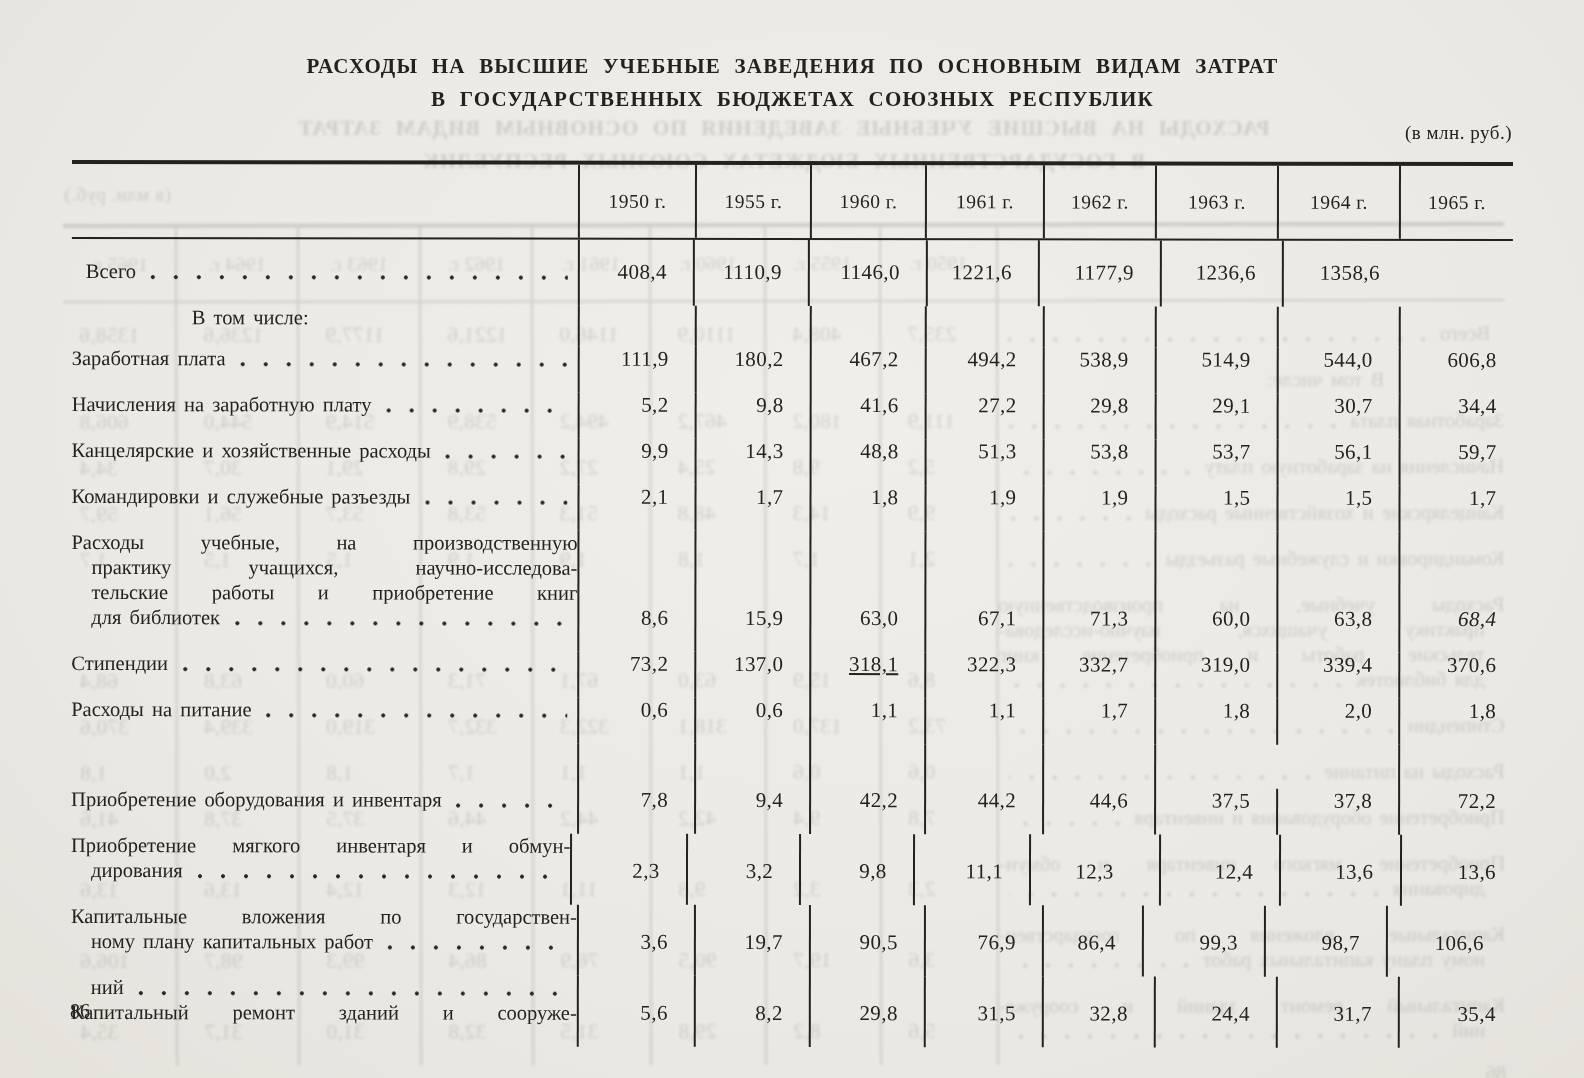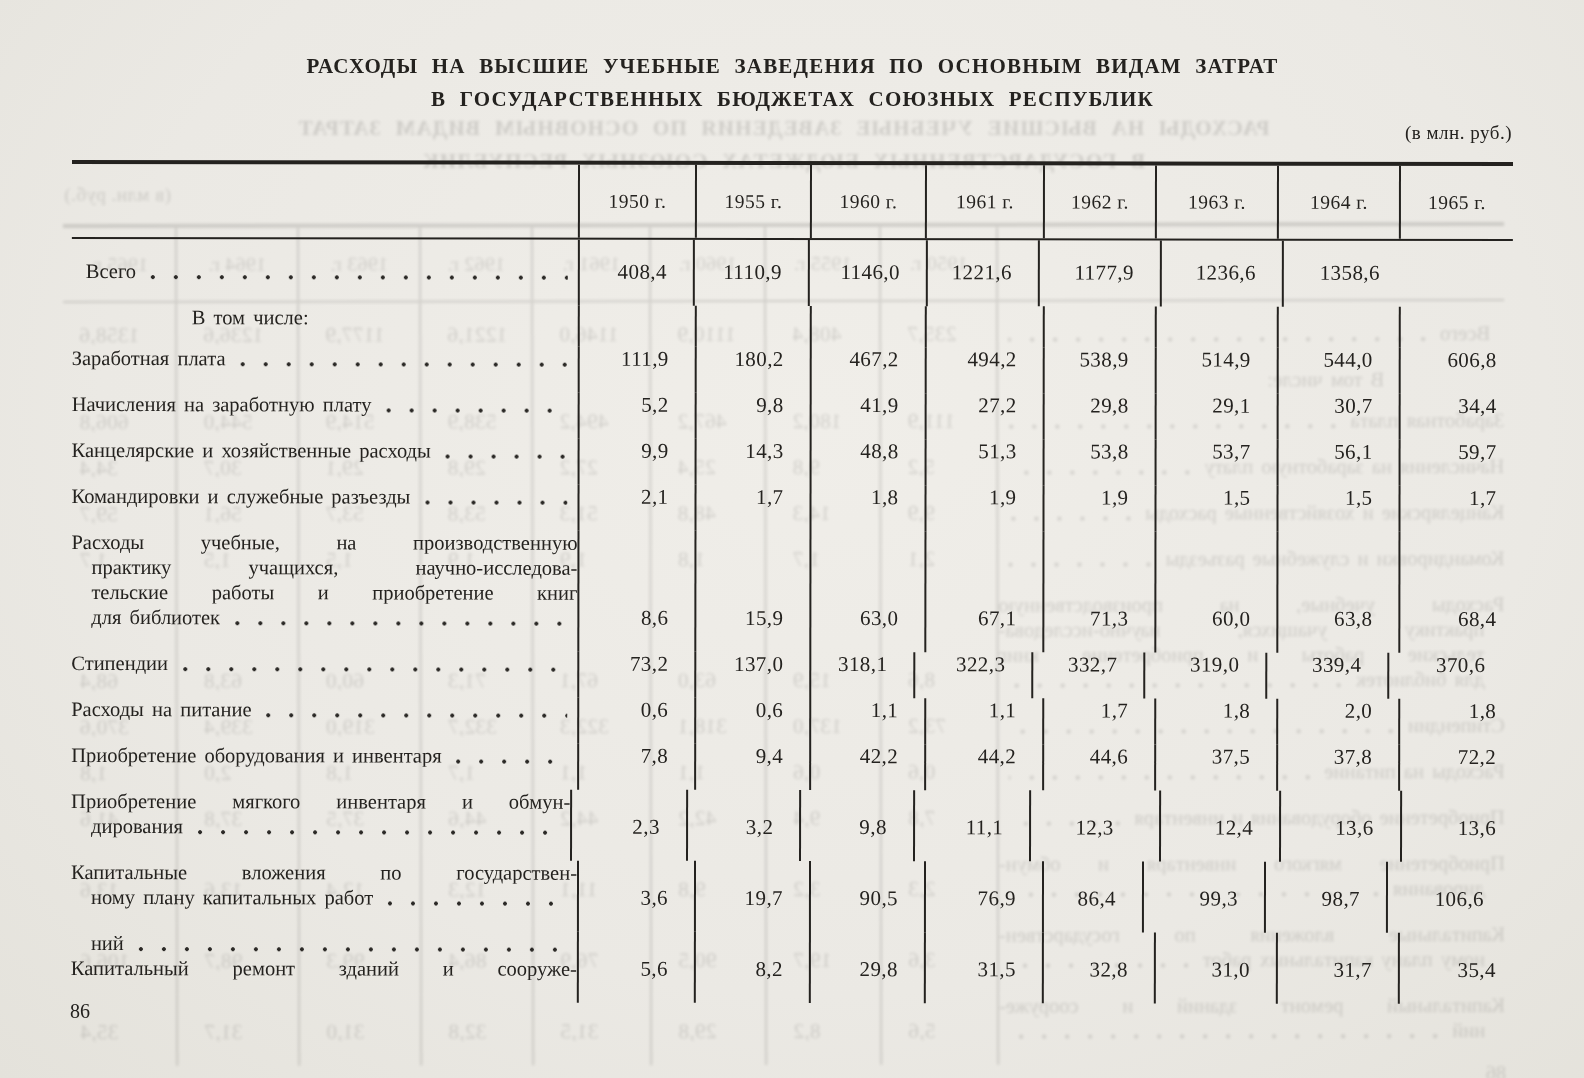--- a/index.html
+++ b/index.html
@@ -667,21 +667,21 @@
                 <span class="dot-fill"></span>
               </div>
             </div>
             <div class="vcell" style="width: 117px;">
               <span class="num">5,2</span>
             </div>
             <div class="vcell" style="width: 115px;">
               <span class="num">9,8</span>
             </div>
             <div class="vcell" style="width: 115px;">
-              <span class="num">41,9</span>
+              <span class="num">41,6</span>
             </div>
             <div class="vcell" style="width: 118px;">
               <span class="num">27,2</span>
             </div>
             <div class="vcell" style="width: 112px;">
               <span class="num">29,8</span>
             </div>
             <div class="vcell" style="width: 122px;">
               <span class="num">29,1</span>
             </div>
@@ -780,38 +780,38 @@
             </div>
             <div class="vcell" style="width: 112px; justify-content: flex-end;">
               <span class="num">71,3</span>
             </div>
             <div class="vcell" style="width: 122px;">
               <span class="num">60,0</span>
             </div>
             <div class="vcell" style="width: 122px;">
               <span class="num">63,8</span>
             </div>
-            <div class="vcell" style="width: 114px;">
+            <div class="vcell" style="width: 114px; font-style: italic;">
               <span class="num">68,4</span>
             </div>
           </div>
           <div class="trow">
             <div class="lcell">
               <div class="lbl-line lline">
                 <span class="txt">Стипендии</span>
                 <span class="dot-fill"></span>
               </div>
             </div>
             <div class="vcell" style="width: 117px;">
               <span class="num">73,2</span>
             </div>
             <div class="vcell" style="width: 115px;">
               <span class="num">137,0</span>
             </div>
-            <div class="vcell" style="width: 104px;">
+            <div class="vcell" style="width: 115px; text-decoration: underline;">
               <span class="num">318,1</span>
             </div>
             <div class="vcell" style="width: 118px;">
               <span class="num">322,3</span>
             </div>
             <div class="vcell" style="width: 112px;">
               <span class="num">332,7</span>
             </div>
             <div class="vcell" style="width: 122px;">
               <span class="num">319,0</span>
@@ -873,21 +873,21 @@
             </div>
             <div class="vcell" style="width: 118px;">
               <span class="num">44,2</span>
             </div>
             <div class="vcell" style="width: 112px;">
               <span class="num">44,6</span>
             </div>
             <div class="vcell" style="width: 122px;">
               <span class="num">37,5</span>
             </div>
-            <div class="vcell" style="width: 122px;">
+            <div class="vcell" style="width: 122px; margin-top: 44px;">
               <span class="num">37,8</span>
             </div>
             <div class="vcell" style="width: 114px;">
               <span class="num">72,2</span>
             </div>
           </div>
           <div class="trow">
             <div class="lcell">
               <div class="lbl-line jline">Приобретение мягкого инвентаря и обмун-</div>
               <div class="lbl-line lline cont">
@@ -970,21 +970,21 @@
             <div class="vcell" style="width: 115px;">
               <span class="num">29,8</span>
             </div>
             <div class="vcell" style="width: 118px;">
               <span class="num">31,5</span>
             </div>
             <div class="vcell" style="width: 112px;">
               <span class="num">32,8</span>
             </div>
             <div class="vcell" style="width: 122px;">
-              <span class="num">31,0</span>
+              <span class="num">24,4</span>
             </div>
             <div class="vcell" style="width: 122px;">
               <span class="num">31,7</span>
             </div>
             <div class="vcell" style="width: 114px;">
               <span class="num">35,4</span>
             </div>
           </div>
         </div>
     </div>

